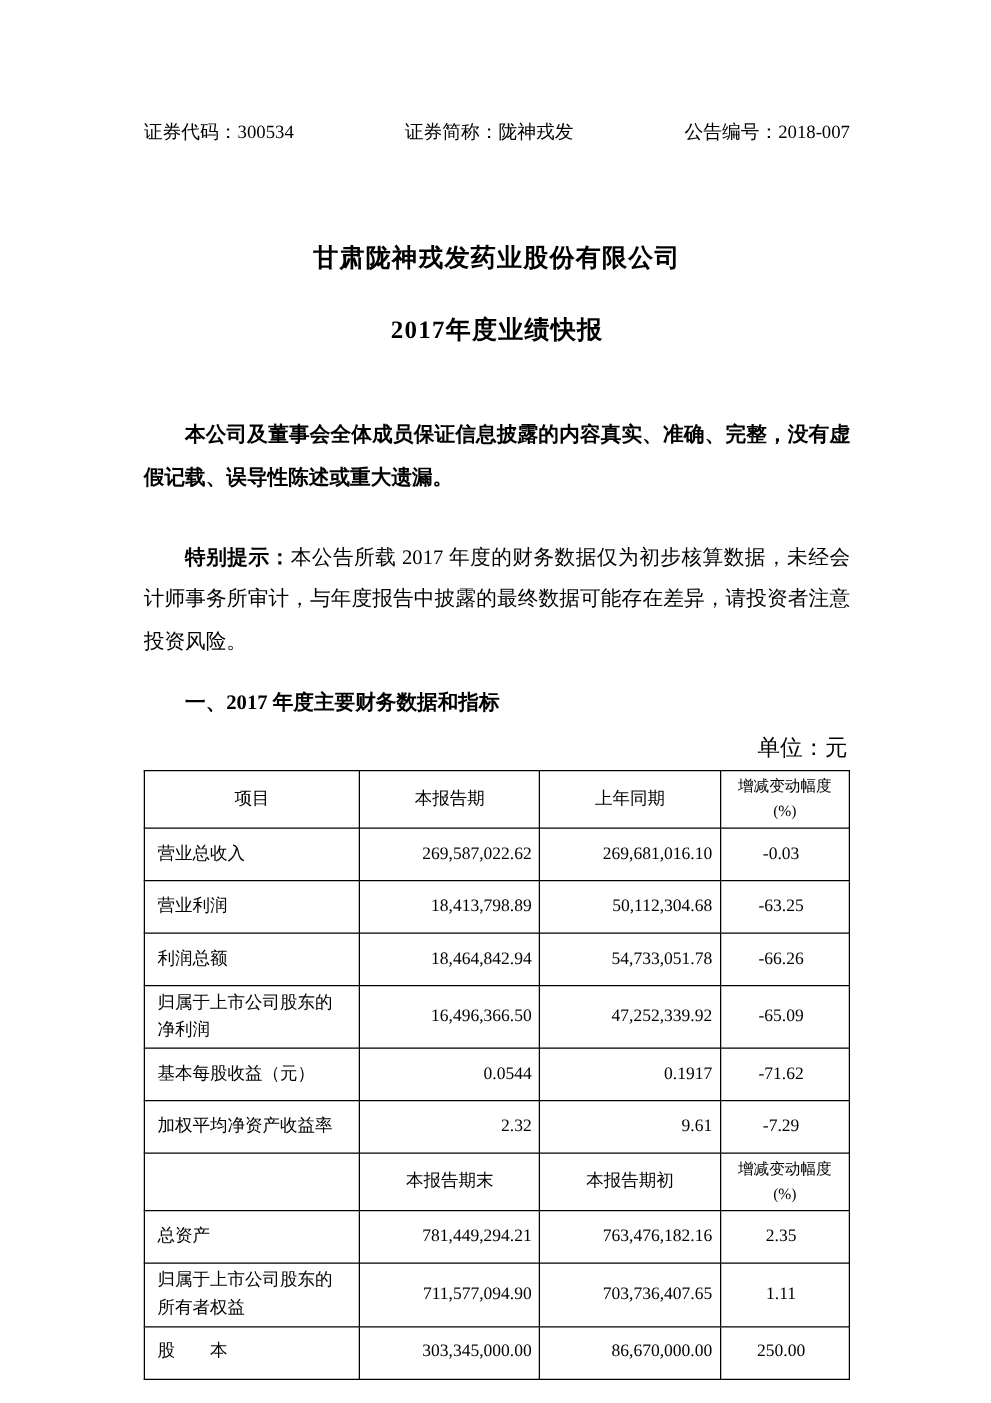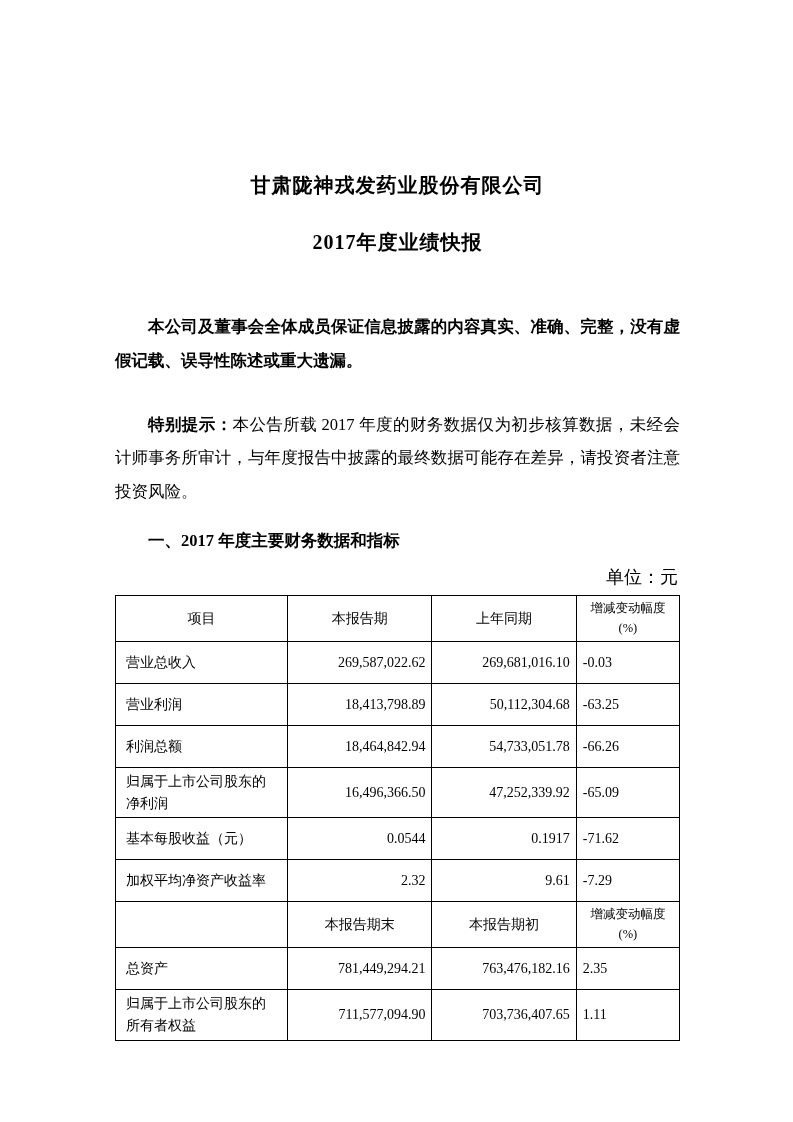--- a/index.html
+++ b/index.html
@@ -72,28 +72,33 @@
     height: 42px;
     padding: 3px 6px;
     font-weight: normal;
     line-height: 1.55;
     box-sizing: border-box;
     vertical-align: middle;
   }
   .fin-table .c-head   { text-align: center; }
   .fin-table .c-label  { text-align: left; padding: 3px 10px; }
   .fin-table .c-num    { text-align: right; }
-  .fin-table .c-chg    { text-align: left; padding-right: 12px; }
+  .fin-table .c-chg    { text-align: center; padding-right: 12px; }
   .fin-table .c-small  { font-size: 12.5px; }
 </style>
 </head>
 <body>
 
 <div class="page">
 
+  <div class="doc-meta">
+    <span class="meta-item">证券代码：300534</span>
+    <span class="meta-item">证券简称：陇神戎发</span>
+    <span class="meta-item">公告编号：2018-007</span>
+  </div>
 
   <div class="title title-company">甘肃陇神戎发药业股份有限公司</div>
   <div class="title title-report">2017年度业绩快报</div>
 
   <p class="para para-declaration">本公司及董事会全体成员保证信息披露的内容真实、准确、完整，没有虚假记载、误导性陈述或重大遗漏。</p>
 
   <p class="para para-notice"><span class="bold-inline">特别提示：</span><span>本公告所载 2017 年度的财务数据仅为初步核算数据，未经会计师事务所审计，与年度报告中披露的最终数据可能存在差异，请投资者注意投资风险。</span></p>
 
   <div class="section-heading">一、2017 年度主要财务数据和指标</div>
 
@@ -163,16 +168,22 @@
         <td class="c-num">781,449,294.21</td>
         <td class="c-num">763,476,182.16</td>
         <td class="c-chg">2.35</td>
       </tr>
       <tr>
         <td class="c-label">归属于上市公司股东的所有者权益</td>
         <td class="c-num">711,577,094.90</td>
         <td class="c-num">703,736,407.65</td>
         <td class="c-chg">1.11</td>
       </tr>
+      <tr>
+        <td class="c-label">股　　本</td>
+        <td class="c-num">303,345,000.00</td>
+        <td class="c-num">86,670,000.00</td>
+        <td class="c-chg">250.00</td>
+      </tr>
     </tbody>
   </table>
 
 </div>
 
 </body></html>

